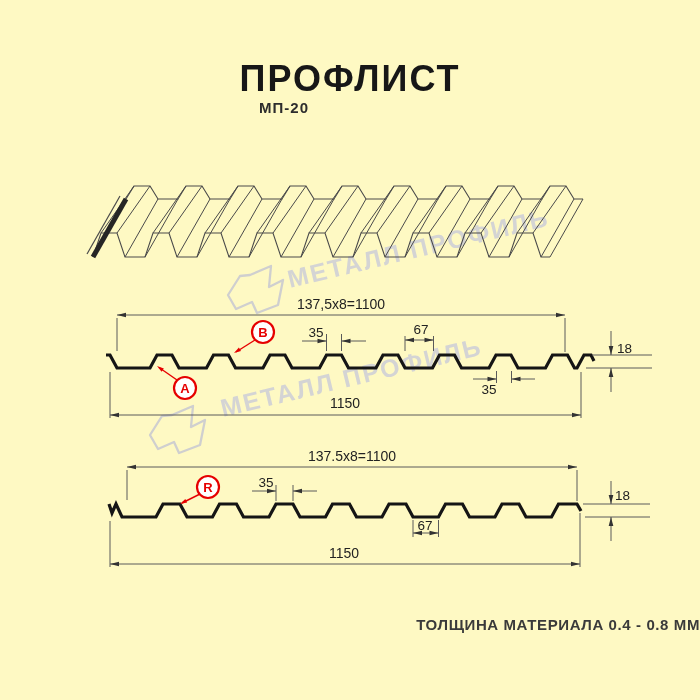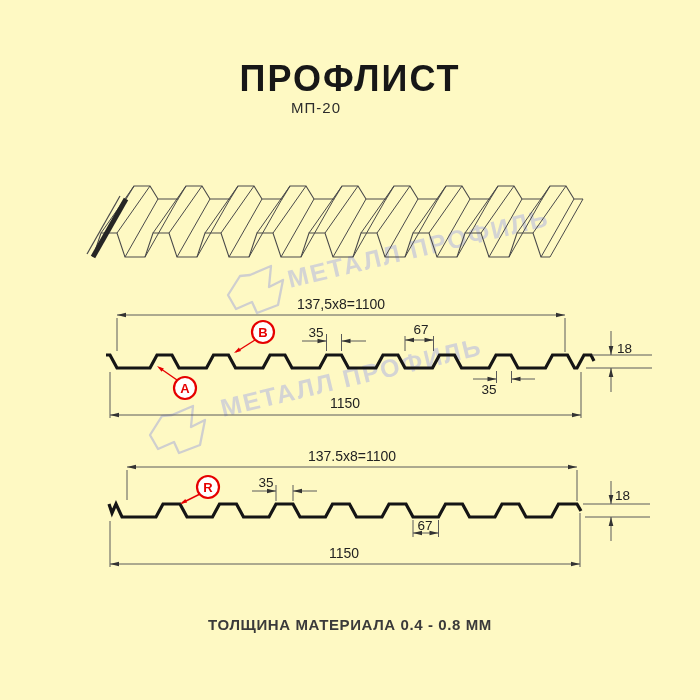--- a/index.html
+++ b/index.html
@@ -1,22 +1,22 @@
 <!DOCTYPE html>
 <html><head>
 <meta charset="utf-8">
 <style>
   html,body{margin:0;padding:0;background:#ffffff;}
   .page{position:relative;width:700px;height:700px;background:#fef9c3;overflow:hidden;
         font-family:"Liberation Sans", sans-serif;}
   .title{position:absolute;top:58px;left:0;width:700px;text-align:center;
          font-size:36px;font-weight:bold;letter-spacing:2px;color:#171717;}
   .subtitle{position:absolute;top:99px;left:0;width:568px;text-align:center;
-         font-size:15px;font-weight:400;letter-spacing:1px;color:#2d2d2d;padding-left:32px;}
-  .footer{position:absolute;top:616px;left:0;width:700px;text-align:center;
+         font-size:15px;font-weight:700;letter-spacing:1px;color:#2d2d2d;}
+  .footer{position:absolute;top:616px;left:0;width:700px;text-align:right;
          font-size:15px;font-weight:600;letter-spacing:0.6px;color:#3a3a3a;}
   svg{position:absolute;top:0;left:0;}
   .dimtext{font-family:"Liberation Sans",sans-serif;font-size:13.5px;fill:#222222;}
   .dimtext-big{font-family:"Liberation Sans",sans-serif;font-size:14px;fill:#222222;}
   .redletter{font-family:"Liberation Sans",sans-serif;font-size:13px;font-weight:bold;fill:#e60000;}
   .wm{font-family:"Liberation Sans",sans-serif;font-size:25px;font-weight:bold;
       letter-spacing:2px;fill:#d4d4d4;}
   .wmlogo{fill:none;stroke:#cfcfcf;stroke-width:2.3;stroke-linejoin:round;}
 </style>
 </head>

